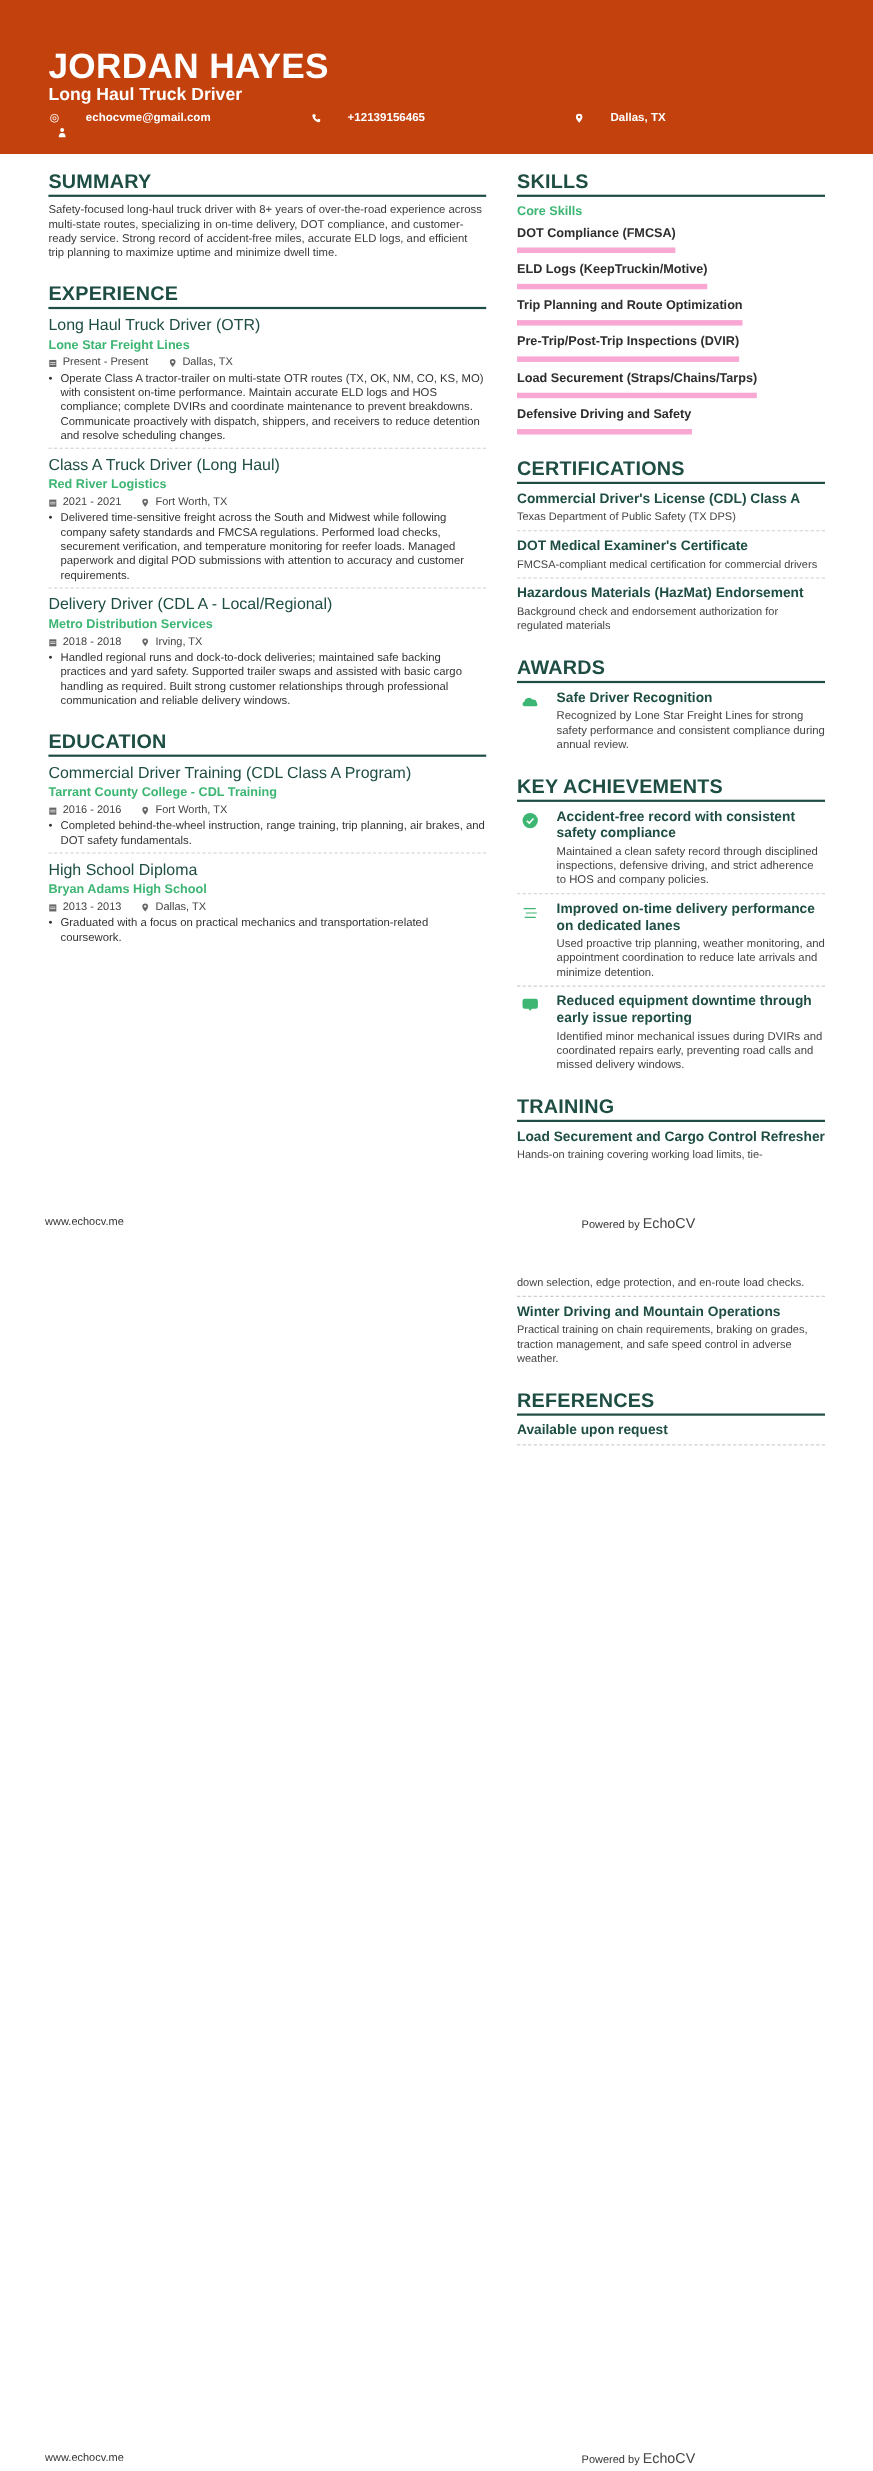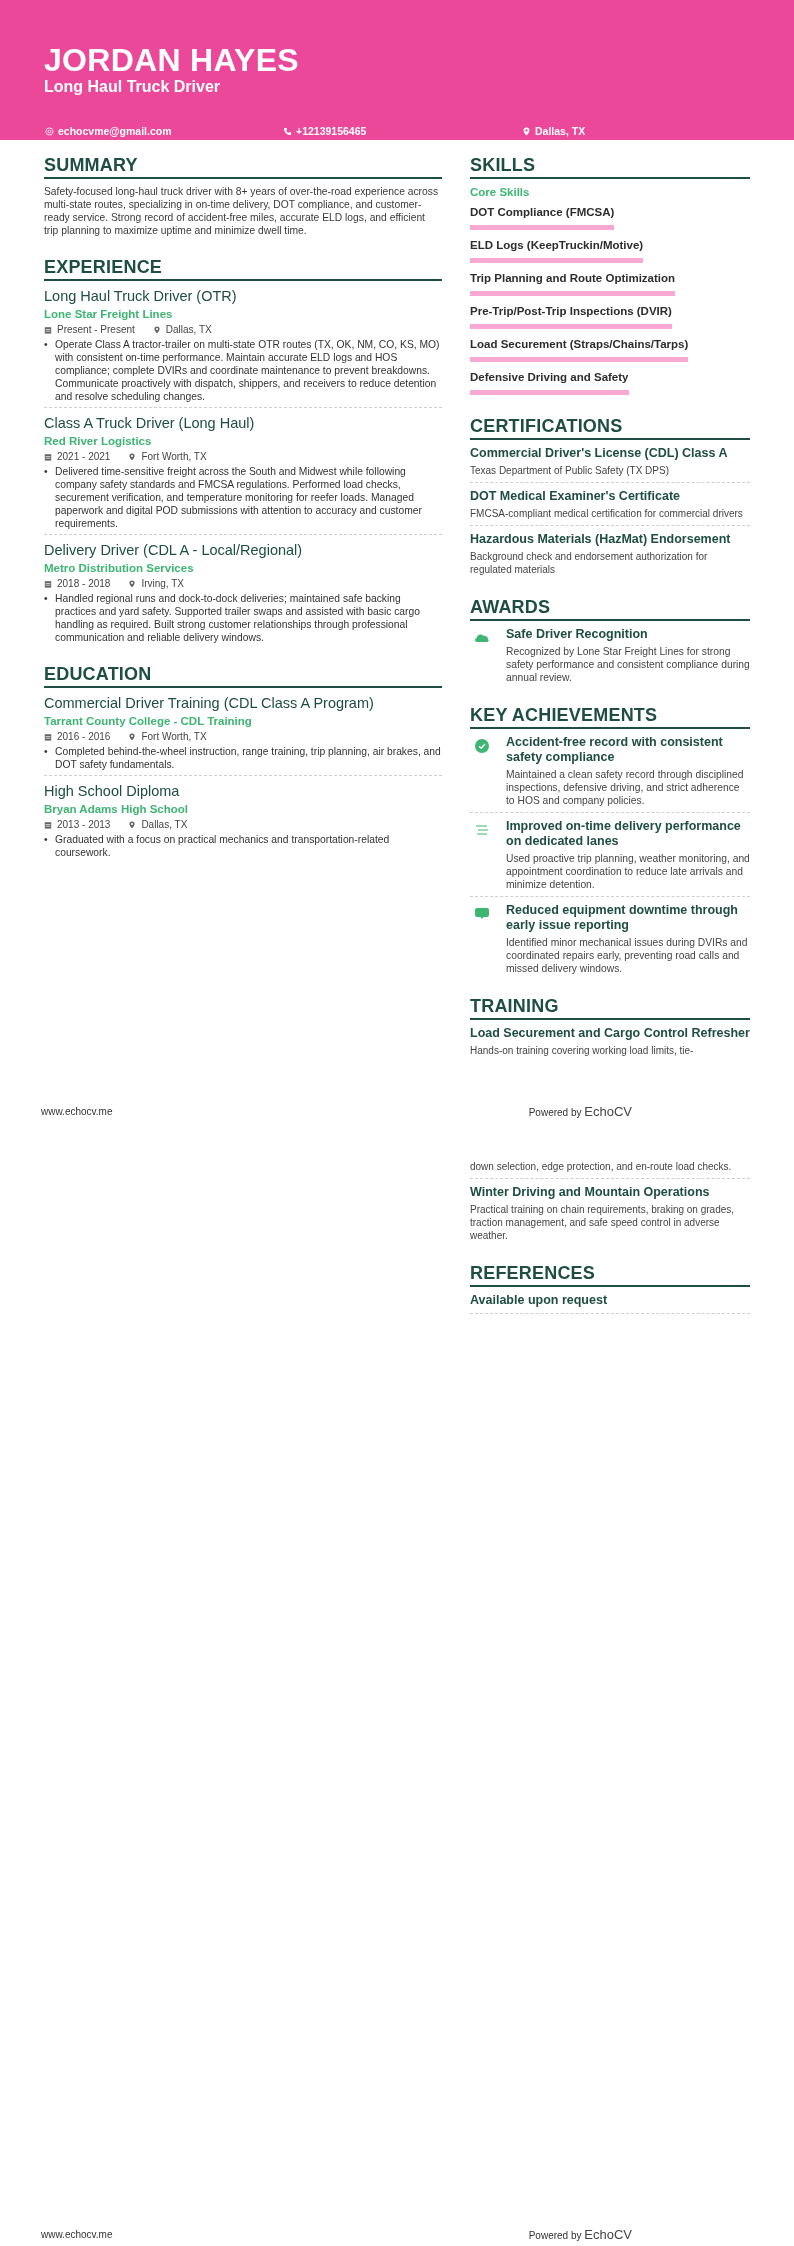--- a/index.html
+++ b/index.html
@@ -1,20 +1,20 @@
 <!DOCTYPE html>
 <html><head>
 <meta charset="utf-8">
 <style>
   * { box-sizing: border-box; margin: 0; padding: 0; }
   body { width: 794px; height: 2246px; background: #ffffff; font-family: "Liberation Sans", "DejaVu Sans", sans-serif; color: #2d2d2d; position: relative; overflow: hidden; }
-  .header { position: absolute; left: 0; top: 0; width: 794px; height: 140px; background: #ec4899; color: #fff; }
+  .header { position: absolute; left: 0; top: 0; width: 794px; height: 140px; background: #c2410c; color: #fff; }
   .name { position: absolute; left: 44px; top: 42px; font-size: 32px; font-weight: bold; letter-spacing: 0.3px; line-height: 36px; }
   .title { position: absolute; left: 44px; top: 77px; font-size: 16px; font-weight: bold; line-height: 20px; }
-  .contact { position: absolute; font-size: 10.5px; font-weight: bold; display: flex; align-items: center; gap: 4px; line-height: 14px; margin-top: 24px; }
+  .contact { position: absolute; font-size: 10.5px; font-weight: bold; display: flex; align-items: center; gap: 24px; line-height: 14px; }
   .contact svg { width: 9px; height: 9px; fill: #fff; }
 
   .col-left { position: absolute; left: 44px; top: 155px; width: 398px; }
   .col-right { position: absolute; left: 470px; top: 155px; width: 280px; }
   .col-right2 { position: absolute; left: 470px; top: 1160px; width: 280px; }
 
   .sec-title { font-size: 18px; font-weight: bold; color: #1e4d43; letter-spacing: 0.2px; line-height: 20px; padding-bottom: 2px; border-bottom: 2px solid #1e4d43; margin-bottom: 6px; }
   .section { margin-bottom: 16px; }
   .summary-text { font-size: 10.3px; line-height: 13px; color: #3a3a3a; }
 

